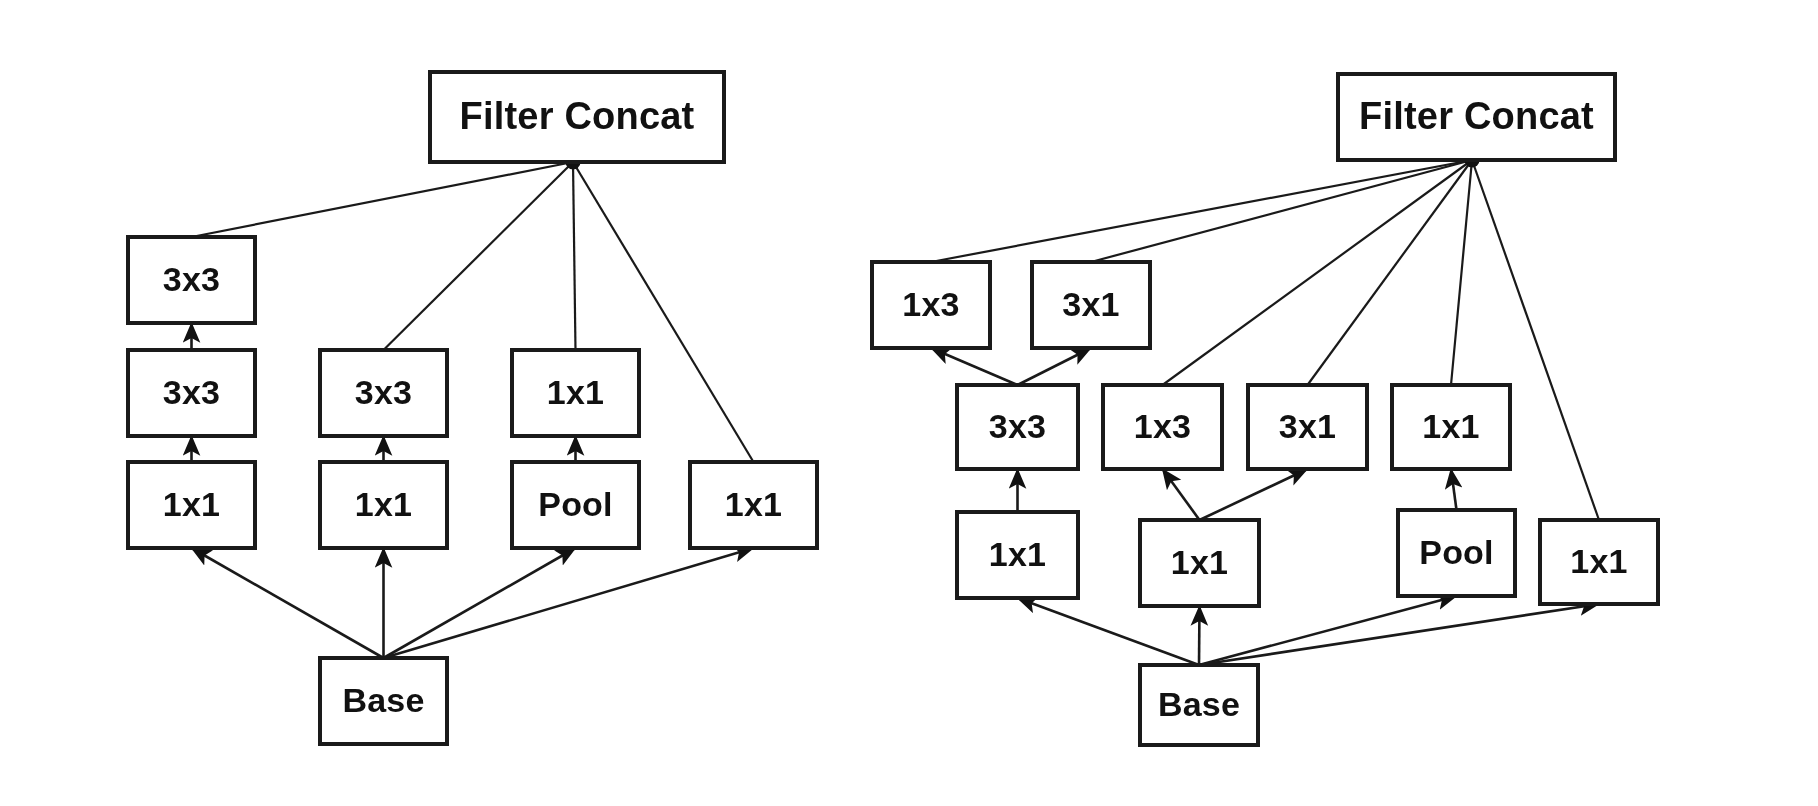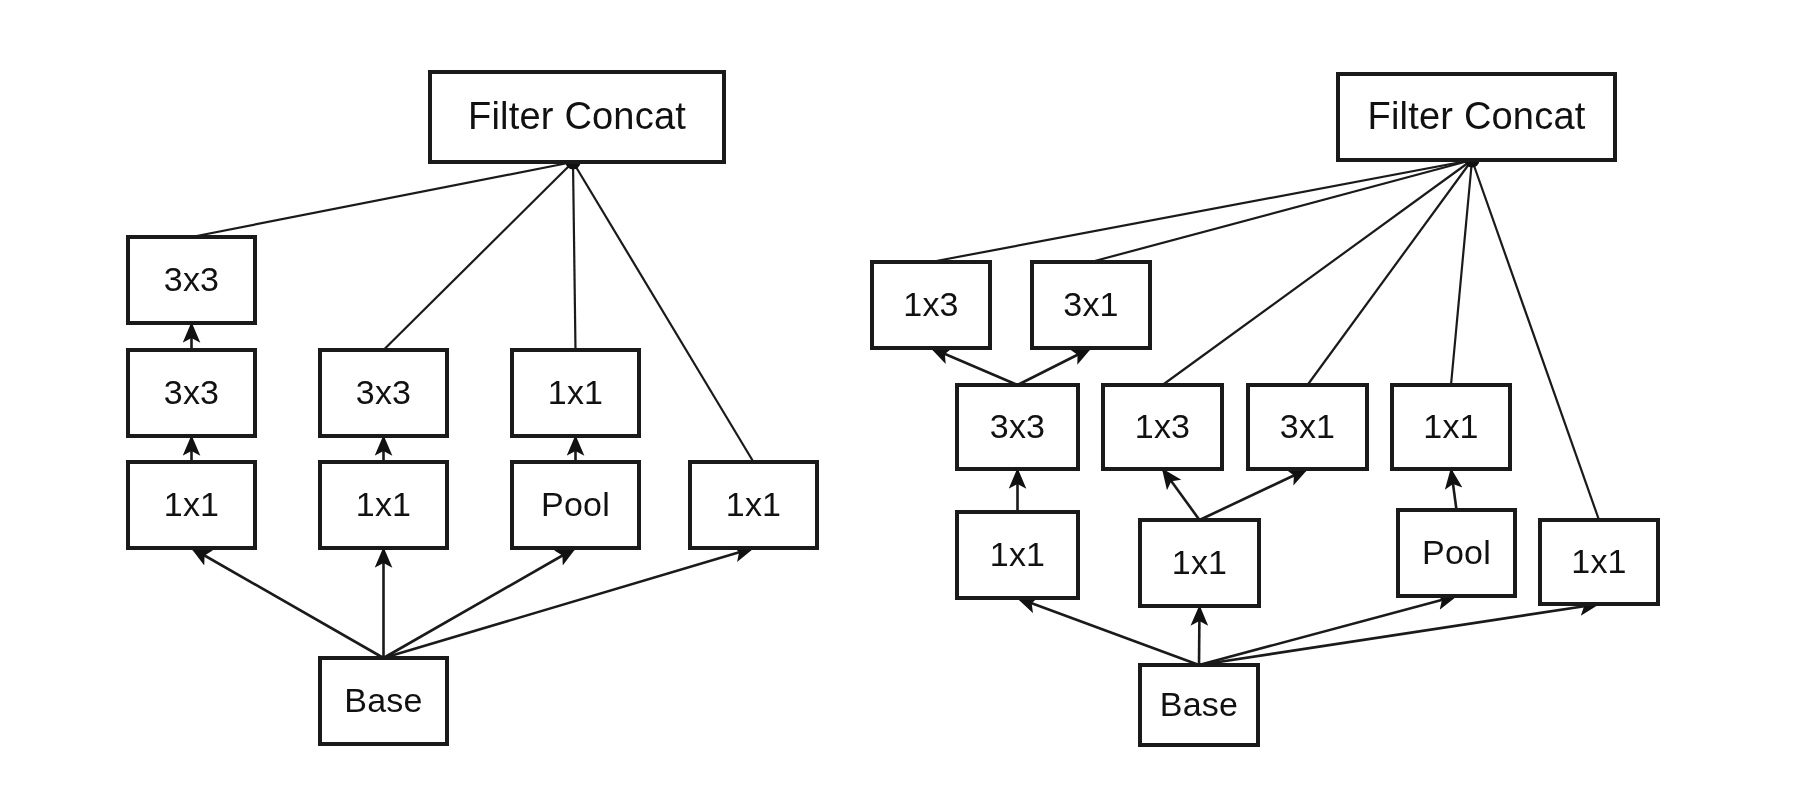--- a/index.html
+++ b/index.html
@@ -9,20 +9,21 @@
   }
   body {
     font-family: "Liberation Sans", sans-serif;
   }
   #canvas {
     position: relative;
     width: 1818px;
     height: 806px;
     background: #ffffff;
     overflow: hidden;
+    font-weight: bold;
   }
   svg.diagram-layer {
     position: absolute;
     left: 0;
     top: 0;
     width: 1818px;
     height: 806px;
     display: block;
   }
   .node-box {

